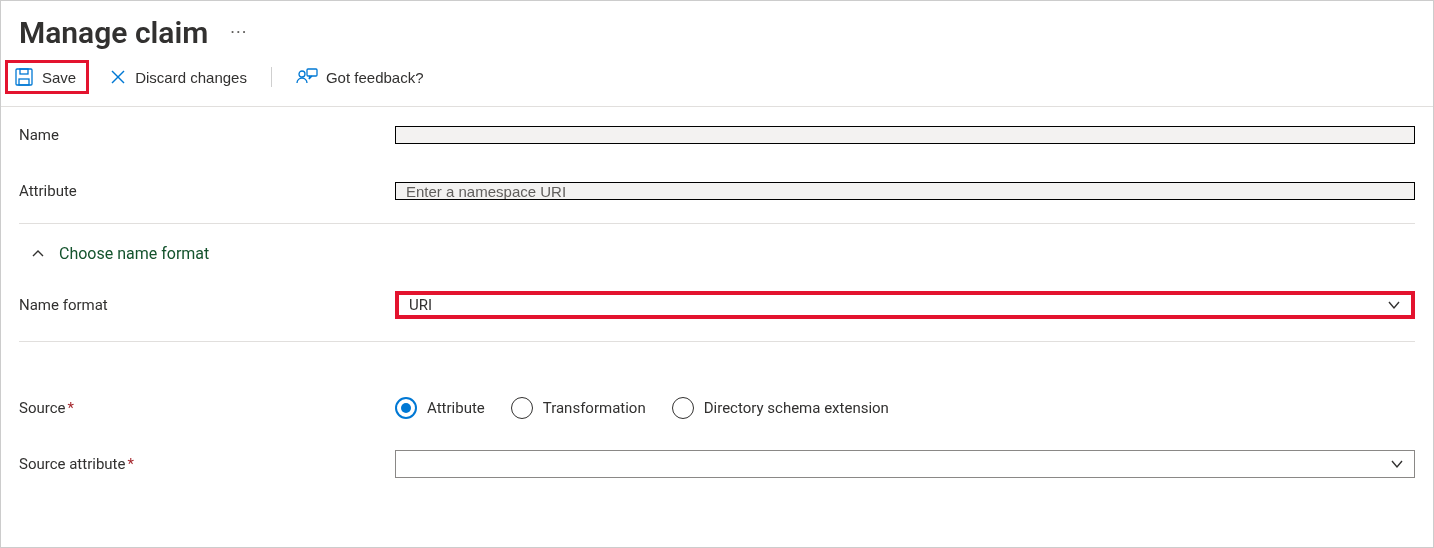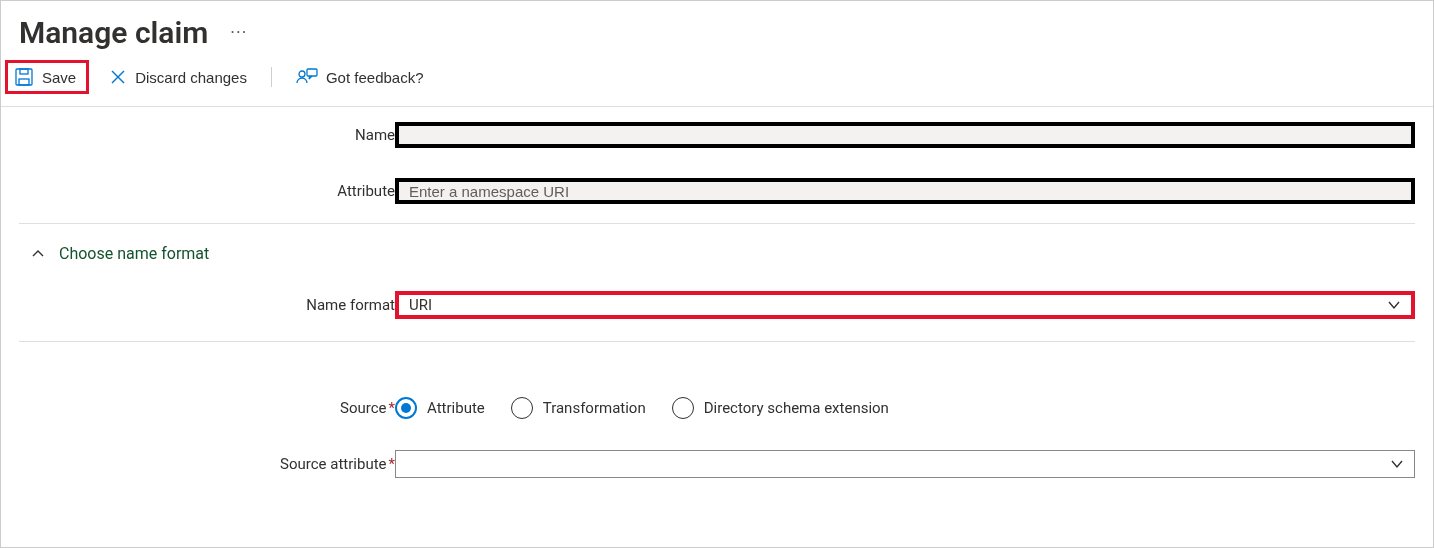--- a/index.html
+++ b/index.html
@@ -69,27 +69,26 @@
   .form-row {
     display: flex;
     align-items: center;
     min-height: 56px;
   }
   .form-label {
     width: 376px;
     flex-shrink: 0;
     font-size: 15px;
     color: #323130;
-    text-align: right;
   }
   .required-star { color: #a4262c; margin-left: 2px; }
   .text-input {
     flex: 1;
-    height: 26px;
-    border: 4px solid #000000;
+    height: 18px;
+    border: 1px solid #000000;
     background: #f3f2f1;
     font-size: 15px;
     padding: 0 10px;
     color: #323130;
   }
   .text-input::placeholder { color: #605e5c; }
   .section-divider {
     height: 1px;
     background: #e1dfdd;
     margin: 4px 0 0 0;

